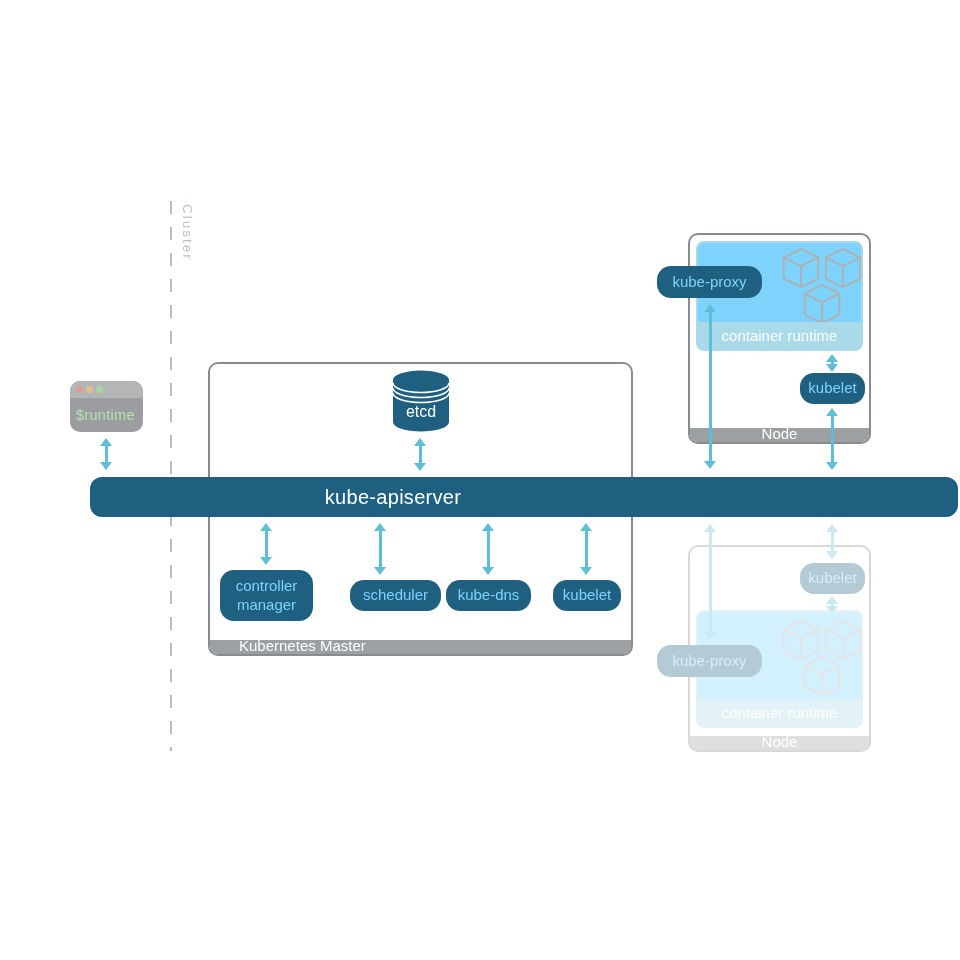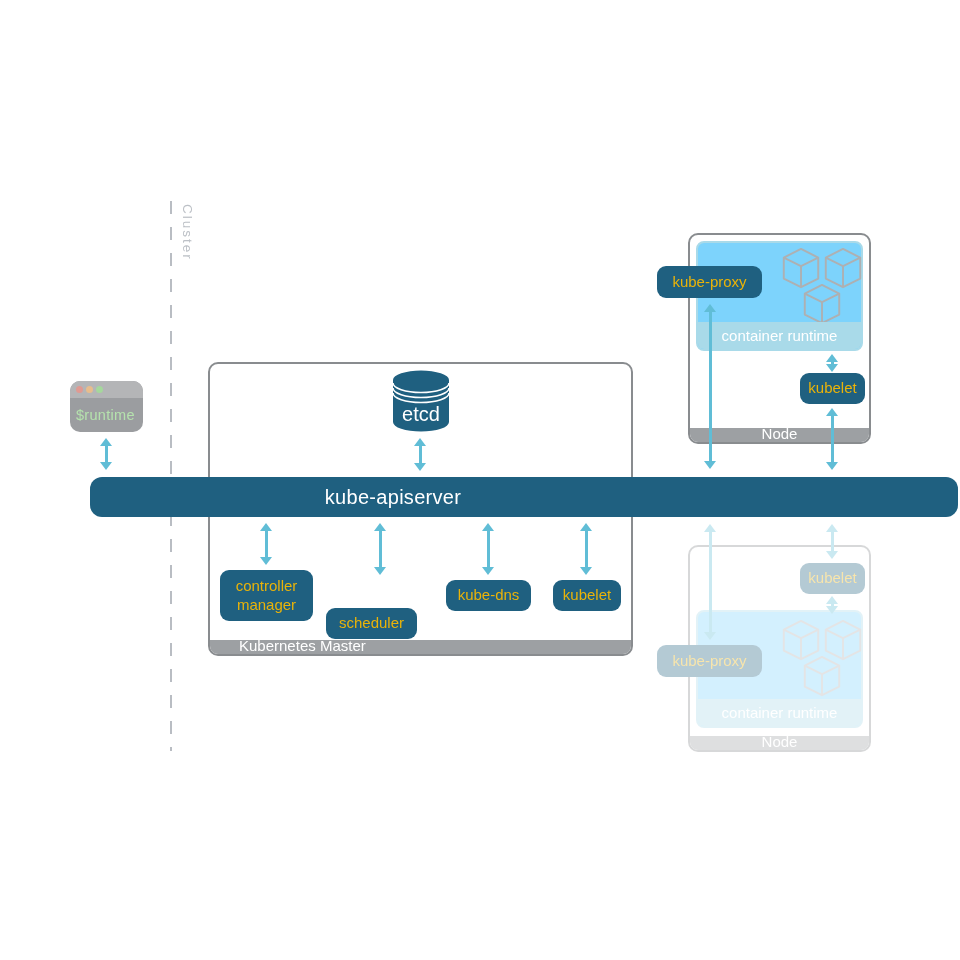--- a/index.html
+++ b/index.html
@@ -28,21 +28,21 @@
   .dot { width:7px; height:7px; border-radius:50%; }
   .dot-red { background:#e09a92; }
   .dot-yellow { background:#e8bd8d; }
   .dot-green { background:#a5d89c; }
   .terminal-body {
     height:34px; display:flex; align-items:center; padding-left:6px;
     color:#b5e2ad; font-size:14.5px; letter-spacing:.3px;
   }
   
   .badge {
-    position:absolute; background:#1f6080; color:#eab308; border-radius:9px;
+    position:absolute; background:#1f6080; color:#7dd3fc; border-radius:14px;
     display:flex; align-items:center; justify-content:center; text-align:center;
     font-size:15px; line-height:1.25; z-index:6;
   }
   
   .varrow { position:absolute; width:3px; background:#60bdd6; z-index:5; }
   .varrow::before, .varrow::after {
     content:""; position:absolute; left:50%; transform:translateX(-50%);
     border-left:6px solid transparent; border-right:6px solid transparent;
   }
   .varrow.up::before   { top:-8px;    border-bottom:8px solid #60bdd6; }
@@ -54,21 +54,21 @@
   }
   .box-footer {
     position:absolute; left:0; right:0; bottom:0; height:14px;
     background:#9da0a3; color:#ffffff; font-size:15px;
     border-radius:0 0 8px 8px; display:flex; align-items:flex-end; z-index:2;
   }
   .master-footer { padding-left:29px; }
   .etcd-wrap { position:absolute; left:182px; top:6px; width:58px; height:64px; }
   .etcd-label {
     position:absolute; left:0; right:0; top:33px; text-align:center;
-    color:#ffffff; font-size:20px;
+    color:#ffffff; font-size:16px;
   }
   
   .apiserver-bar {
     position:absolute; left:90px; top:477px; width:868px; height:40px;
     background:#1f6080; border-radius:12px; z-index:3;
   }
   .apiserver-label {
     position:absolute; left:303px; top:50%; transform:translate(-50%,-50%);
     color:#ffffff; font-size:20px; letter-spacing:.3px; white-space:nowrap;
   }
@@ -121,21 +121,21 @@
       <svg width="58" height="64" viewBox="0 0 58 64">
         <path d="M1,10 a28,9.5 0 0 1 56,0 v42 a28,9.5 0 0 1 -56,0 z" fill="#1f6080"></path>
         <path d="M1,13 a28,9.5 0 0 0 56,0" fill="none" stroke="#ffffff" stroke-width="1.6"></path>
         <path d="M1,18 a28,9.5 0 0 0 56,0" fill="none" stroke="#ffffff" stroke-width="1.6"></path>
         <path d="M1,23 a28,9.5 0 0 0 56,0" fill="none" stroke="#ffffff" stroke-width="1.6"></path>
       </svg>
       <span class="etcd-label">etcd</span>
     </div>
 
     <div class="badge" style="left:10px; top:206px; width:93px; height:51px;">controller manager</div>
-    <div class="badge" style="left:116px; top:216px; width:91px; height:31px;margin-top:28px;">scheduler</div>
+    <div class="badge" style="left:140px; top:216px; width:91px; height:31px;">scheduler</div>
     <div class="badge" style="left:236px; top:216px; width:85px; height:31px;">kube-dns</div>
     <div class="badge" style="left:343px; top:216px; width:68px; height:31px;">kubelet</div>
 
     <div class="box-footer master-footer">
       <span>Kubernetes Master</span>
     </div>
   </div>
 
   <div class="apiserver-bar">
     <span class="apiserver-label">kube-apiserver</span>

